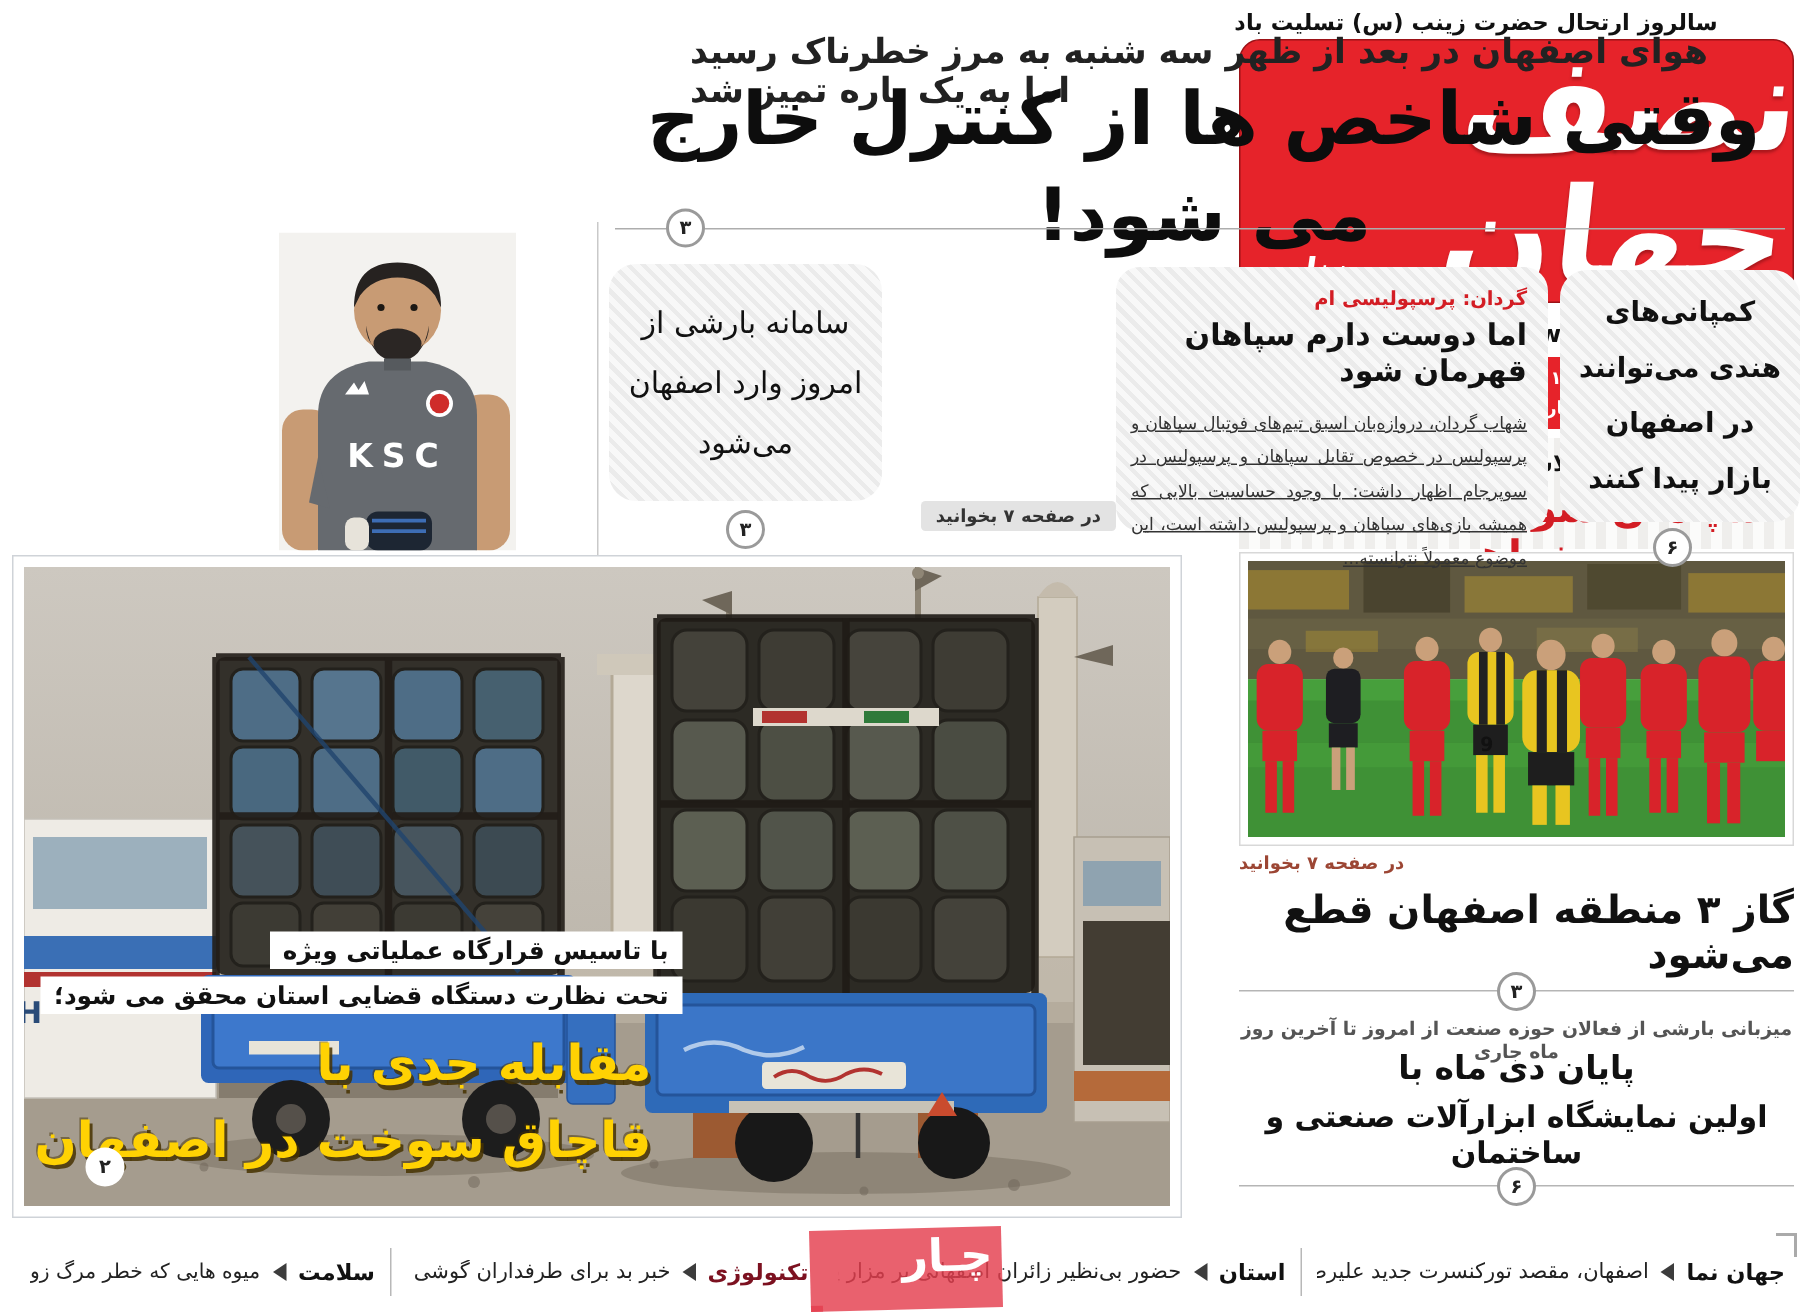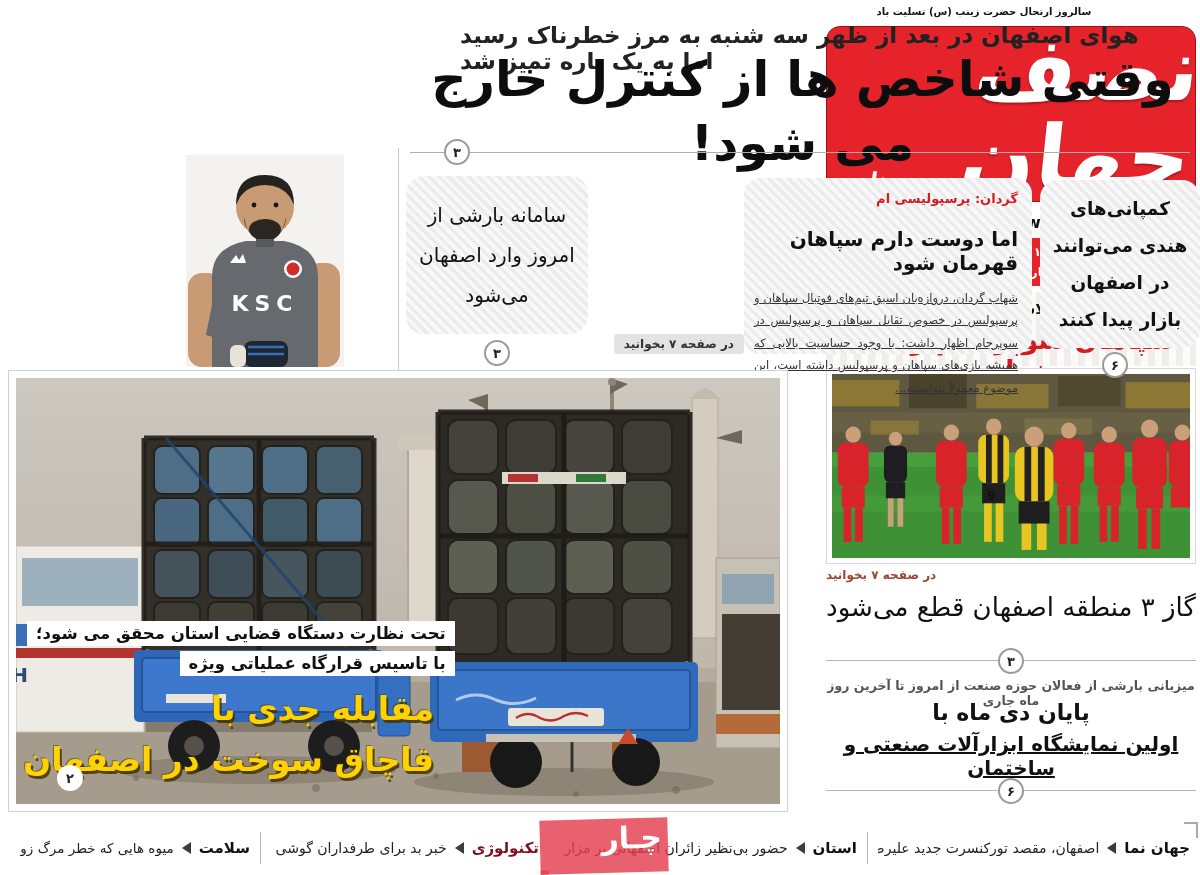--- a/index.html
+++ b/index.html
@@ -11,64 +11,64 @@
   .hatch{background:repeating-linear-gradient(45deg,#ebebeb 0 3px,#f8f8f8 3px 7px);}
   .vstripe{background:repeating-linear-gradient(90deg,#efeeec 0 7px,#fbfbfa 7px 14px);}
   .badge{width:26px;height:26px;border:2px solid #9a9a9a;border-radius:50%;background:#fff;
          display:flex;align-items:center;justify-content:center;font-size:13px;font-weight:bold;color:#222;}
   .rule{position:absolute;height:1px;background:#adadad;}
   .tri{width:0;height:0;border-top:6px solid transparent;border-bottom:6px solid transparent;border-right:9px solid #3c3c3c;flex:0 0 auto;}
 
   
   .rcol{position:absolute;right:4px;top:0;width:384px;}
   .vdivider{position:absolute;left:398px;top:148px;width:1px;height:662px;background:#c9c9c9;}
-  .condolence{position:absolute;top:6px;right:40px;left:0;text-align:center;font-size:10px;font-weight:bold;color:#111;}
+  .condolence{position:absolute;top:6px;right:40px;left:0;text-align:center;font-size:15px;font-weight:bold;color:#111;}
   .masthead{position:absolute;top:26px;right:0;width:370px;height:176px;background:#e6232a;border:1px solid #9c1217;border-radius:14px;
             display:flex;align-items:center;justify-content:center;}
   .masthead .logo{color:#fff;font-size:88px;font-weight:bold;transform:skewX(-6deg);text-shadow:0 2px 2px rgba(60,0,0,.35);line-height:1;}
   .masthead .sub{position:absolute;left:16px;bottom:8px;color:#fff;font-size:22px;font-weight:bold;transform:skewX(-8deg);}
   .mh-row{position:absolute;top:206px;right:0;width:370px;display:flex;justify-content:space-between;align-items:center;}
   .mh-row .site{direction:ltr;font-weight:bold;font-size:16px;color:#111;}
   .mh-row .tagline{font-weight:bold;font-size:14px;color:#222;}
   .datebox{position:absolute;top:238px;right:0;width:370px;height:48px;background:#e6232a;border-radius:9px;
            display:flex;flex-direction:column;align-items:center;justify-content:center;gap:2px;}
   .datebox div{color:#fff;font-size:12px;font-weight:bold;line-height:1.5;}
   .supercup{position:absolute;top:292px;right:0;width:370px;height:74px;padding-top:8px;text-align:center;}
   .supercup .kick{font-size:15px;font-weight:bold;color:#111;}
   .supercup .head{font-size:27px;font-weight:bold;color:#d31d24;margin-top:6px;letter-spacing:-.5px;}
   .fphoto{position:absolute;top:368px;right:0;width:370px;height:196px;background:#fff;border:1px solid #d8d8d8;padding:5px;}
   .fphoto svg{display:block;width:100%;height:100%;}
   .fcaption{position:absolute;top:568px;left:14px;font-size:12px;font-weight:bold;color:#9c4634;}
-  .gas-head{position:absolute;top:592px;right:0;width:370px;text-align:center;font-size:26px;font-weight:normal;color:#111;}
+  .gas-head{position:absolute;top:592px;right:0;width:370px;font-size:26px;font-weight:bold;color:#111;}
   .rdiv{position:absolute;right:0;width:370px;height:26px;display:flex;align-items:center;justify-content:center;}
   .rdiv .line{position:absolute;left:0;right:0;top:12px;height:1px;background:#b5b5b5;}
   .rdiv .badge{position:relative;z-index:1;}
   .expo-kick{position:absolute;top:678px;right:0;width:370px;text-align:center;font-size:12.5px;font-weight:bold;color:#555;}
   .expo-h1{position:absolute;top:700px;right:0;width:370px;text-align:center;font-size:22px;font-weight:bold;color:#111;}
-  .expo-h2{position:absolute;top:732px;right:0;width:370px;text-align:center;font-size:20px;font-weight:bold;color:#111;text-decoration:underline;}
+  .expo-h2{position:absolute;top:732px;right:0;width:370px;text-align:center;font-size:20px;font-weight:bold;color:#111;}
 
   
   .lead-kick{position:absolute;top:22px;right:60px;width:680px;text-align:left;font-size:23px;font-weight:bold;color:#222;}
   .lead-head{position:absolute;top:48px;right:0;width:795px;text-align:center;font-size:49px;font-weight:bold;color:#0d0d0d;letter-spacing:-1px;line-height:1.3;}
   .toprule{top:152px;right:10px;width:780px;}
   .lead-badge{position:absolute;top:139px;right:730px;}
 
   .rainbox{position:absolute;top:176px;right:612px;width:182px;height:158px;border-radius:18px;
            display:flex;align-items:center;justify-content:center;text-align:center;padding:10px;}
   .rainbox .t{font-size:20px;font-weight:normal;line-height:2;color:#111;}
   .rain-badge{position:absolute;top:340px;right:690px;}
 
   .indiabox{position:absolute;top:180px;right:0;width:160px;height:168px;border-radius:18px;
             display:flex;align-items:center;justify-content:center;text-align:center;padding:8px;}
   .indiabox .t{font-size:18.5px;font-weight:bold;line-height:2;color:#111;}
   .india-badge{position:absolute;top:352px;right:72px;}
 
   .gordan{position:absolute;top:178px;right:168px;width:288px;height:176px;border-radius:16px;padding:10px 14px 10px 10px;}
   .gordan .red{font-size:13px;font-weight:bold;color:#d31d24;display:inline;}
-  .gordan .blk{font-size:20px;font-weight:bold;color:#111;margin-top:20px;}
+  .gordan .blk{font-size:20px;font-weight:bold;color:#111;margin-top:4px;}
   .gordan .body{font-size:11.5px;line-height:1.95;color:#333;margin-top:12px;text-align:justify;text-decoration:underline;}
   .gordan-tag{position:absolute;top:334px;right:456px;background:#e3e3e3;color:#333;font-size:12px;font-weight:bold;
               padding:3px 10px;border-radius:3px;}
   .gkphoto{position:absolute;top:155px;right:856px;left:auto;width:158px;height:212px;z-index:2;}
   .gkphoto svg{display:block;width:100%;height:100%;}
 
   
   .truck{position:absolute;top:370px;right:412px;width:780px;height:442px;background:#fff;border:1px solid #cfd3d8;padding:7px;}
   .truck svg{display:block;width:100%;height:100%;}
   .ov-lines{position:absolute;left:18px;top:250px;display:flex;flex-direction:column;align-items:flex-start;gap:5px;direction:rtl;}
@@ -409,22 +409,22 @@
       <g fill="#6d6458" opacity=".5">
         <circle cx="120" cy="400" r="3"></circle>
           <circle cx="300" cy="410" r="4"></circle>
           <circle cx="420" cy="398" r="3"></circle>
         <circle cx="660" cy="412" r="4"></circle>
           <circle cx="560" cy="416" r="3"></circle>
       </g>
     </svg>
 
     <div class="ov-lines">
+      <span>با تاسیس قرارگاه عملیاتی ویژه</span>
       <span>تحت نظارت دستگاه قضایی استان محقق می شود؛</span>
-      <span>با تاسیس قرارگاه عملیاتی ویژه</span>
     </div>
     <div class="ov-yellow">
       <div>مقابله جدی با</div>
       <div>قاچاق سوخت در اصفهان</div>
     </div>
     <div class="badge truck-badge">۲</div>
   </div>
 
   <div class="corner"></div>
   <div class="strip">

